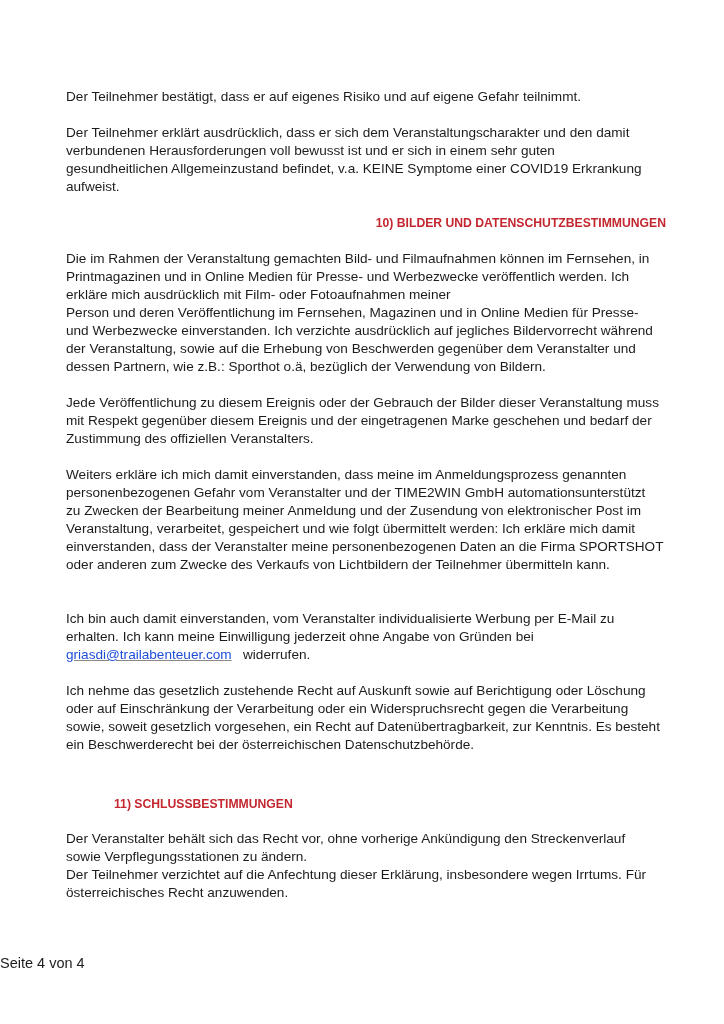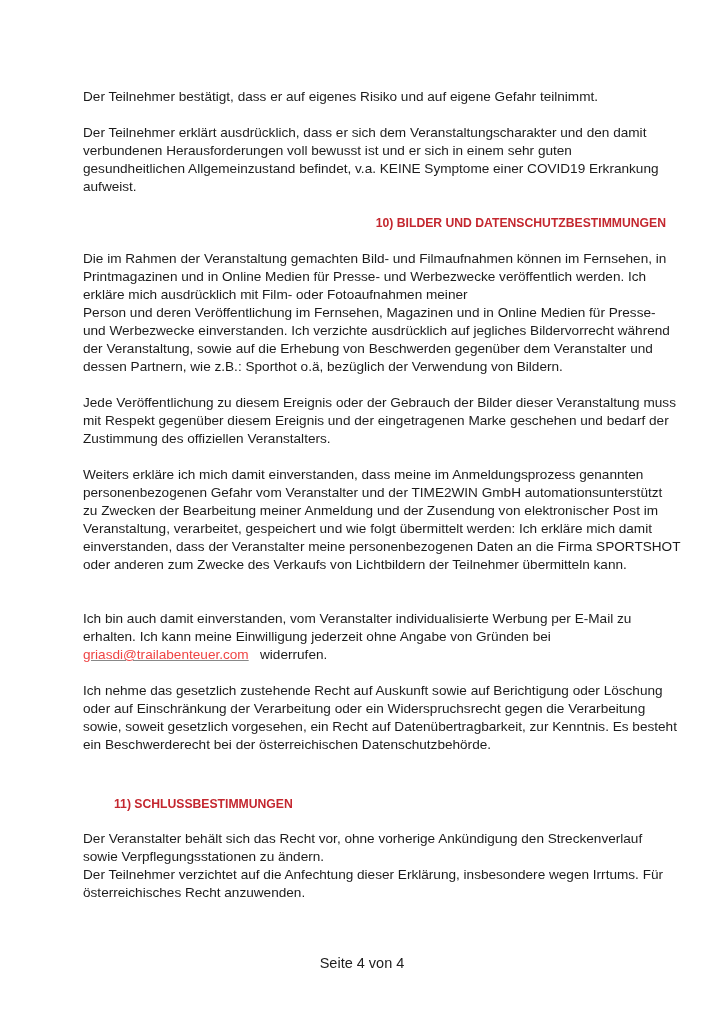--- a/index.html
+++ b/index.html
@@ -8,34 +8,33 @@
       position: absolute;
       left: 66px;
       top: 0;
       width: 600px;
       font-family: "Liberation Sans", sans-serif;
       font-size: 13.6px;
       line-height: 18px;
       color: #1c1c1c;
     }
     .blk { position: absolute; left: 0; width: 600px; margin: 0; white-space: normal; }
-    .line { display: block; white-space: nowrap; margin-left: 17px; }
+    .line { display: block; white-space: nowrap; }
     .heading {
       color: #c4272f;
       font-weight: bold;
       font-size: 12.2px;
       letter-spacing: 0px;
     }
-    .email { text-decoration: underline; text-decoration-color: #888; color: #ef4444; }
+    .email { text-decoration: underline; text-decoration-color: #888; color: #1d4ed8; }
     .footer {
       position: absolute;
       top: 955px;
       left: 0;
       width: 724px;
-      text-align: center;
       font-family: "Liberation Sans", sans-serif;
       font-size: 14.5px;
       color: #1c1c1c;
     }
   </style>
 </head>
 <body>
 
 <div class="page">
 

